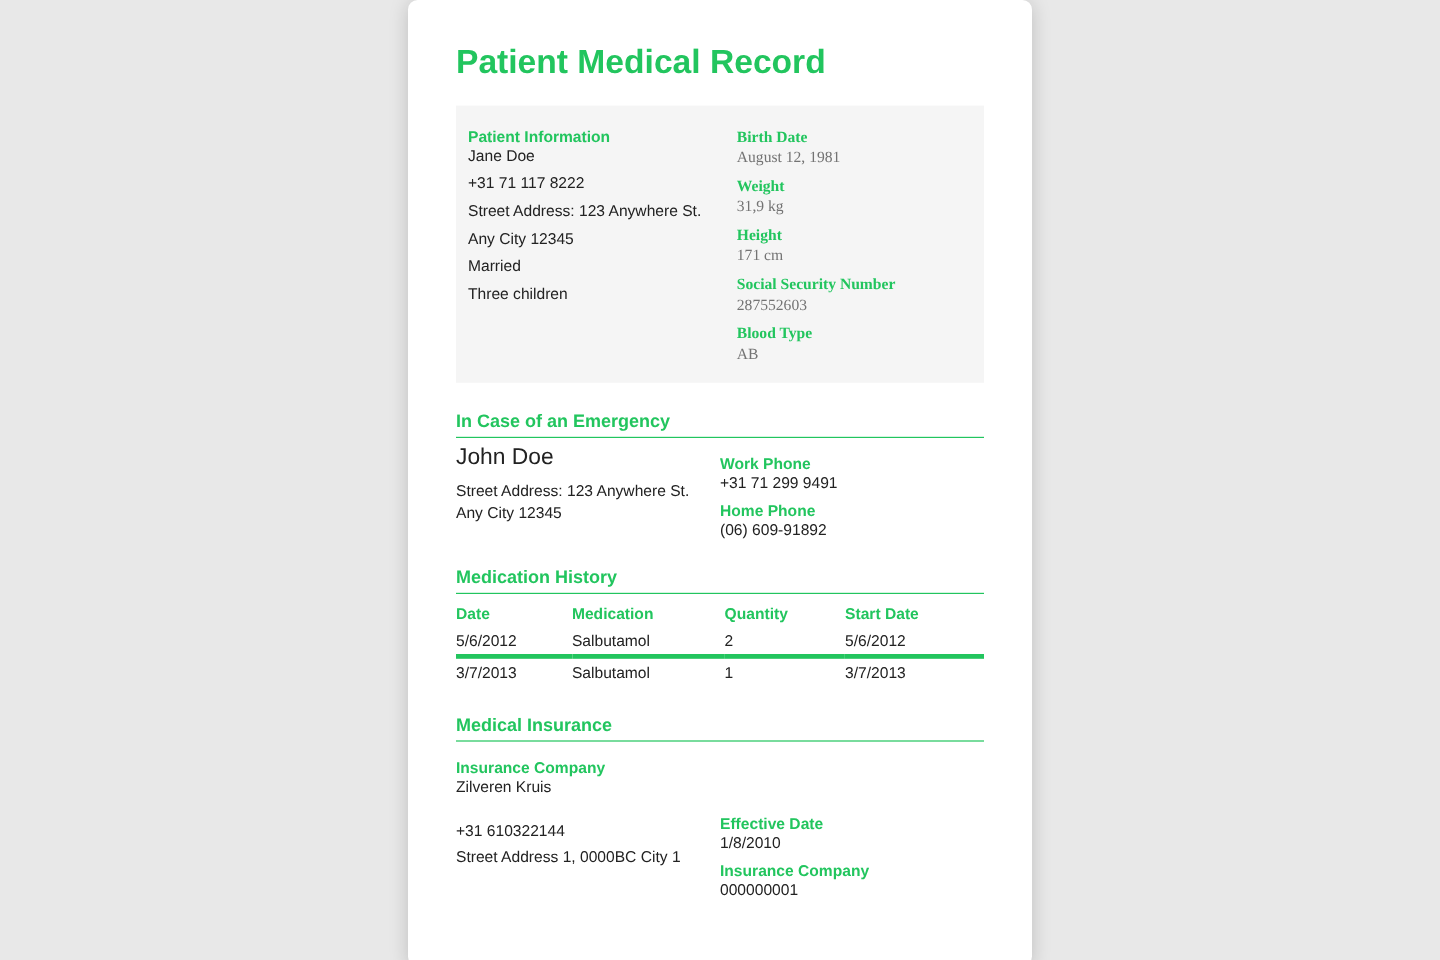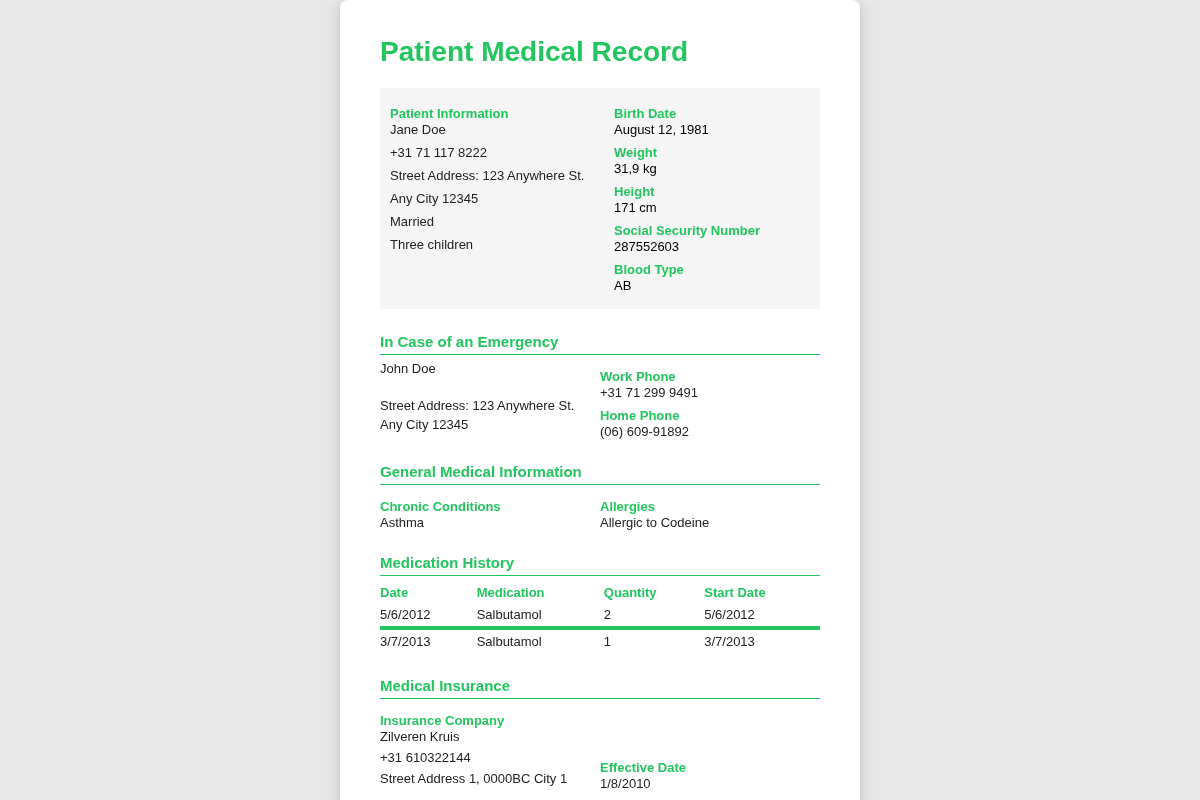--- a/index.html
+++ b/index.html
@@ -43,55 +43,56 @@
     }
     .col-left {
       flex: 1;
       background: #f5f5f5;
       padding: 10px 14px 10px 10px;
     }
     .col-right {
       flex: 1;
       background: #f5f5f5;
       padding: 10px 10px 10px 14px;
+      font-family: Liberation Serif, serif;
     }
     .patient-info-row {
       margin-bottom: 8px;
       font-size: 13px;
       color: #222;
     }
     .field-label {
       color: #22c55e;
       font-size: 13px;
       font-weight: bold;
       margin-bottom: 1px;
       margin-top: 8px;
     }
     .field-value {
       font-size: 13px;
-      color: #000000;
+      color: #737373;
       margin-bottom: 6px;
     }
     .emergency-grid {
       display: flex;
       gap: 0;
     }
     .emerg-left {
       flex: 1;
       font-size: 13px;
       color: #222;
     }
     .emerg-right {
       flex: 1;
       font-size: 13px;
       color: #222;
     }
     .emerg-left .name {
-      font-size: 13px;
-      margin-bottom: 22px;
+      font-size: 19px;
+      margin-bottom: 8px;
     }
     .general-grid {
       display: flex;
       gap: 0;
     }
     .gen-left {
       flex: 1;
       font-size: 13px;
       color: #222;
     }
@@ -179,33 +180,20 @@
       </div>
       <div class="emerg-right">
         <div class="field-label">Work Phone</div>
         <div style="margin-bottom:8px;">+31 71 299 9491</div>
         <div class="field-label">Home Phone</div>
         <div>(06) 609-91892</div>
       </div>
     </div>
   </div>
 
-  <div class="section">
-    <div class="section-header">General Medical Information</div>
-    <div class="general-grid">
-      <div class="gen-left">
-        <div class="field-label">Chronic Conditions</div>
-        <div>Asthma</div>
-      </div>
-      <div class="gen-right">
-        <div class="field-label">Allergies</div>
-        <div>Allergic to Codeine</div>
-      </div>
-    </div>
-  </div>
 
   <div class="section">
     <div class="section-header">Medication History</div>
     <table class="med-table">
       <thead>
         <tr>
           <th>Date</th>
           <th>Medication</th>
           <th>Quantity</th>
           <th>Start Date</th>
@@ -226,21 +214,21 @@
           </tr>
         </tbody>
     </table>
   </div>
 
   <div class="section">
     <div class="section-header">Medical Insurance</div>
     <div class="insurance-grid">
       <div class="ins-left">
         <div class="field-label">Insurance Company</div>
-        <div style="margin-bottom:6px;">Zilveren Kruis</div>
+        <div style="margin-bottom:22px;">Zilveren Kruis</div>
         <div style="margin-bottom:6px;">+31 610322144</div>
         <div>Street Address 1, 0000BC City 1</div>
       </div>
       <div class="ins-right">
         <div class="field-label">Effective Date</div>
         <div style="margin-bottom:8px;">1/8/2010</div>
         <div class="field-label">Insurance Company</div>
         <div>000000001</div>
       </div>
     </div>

